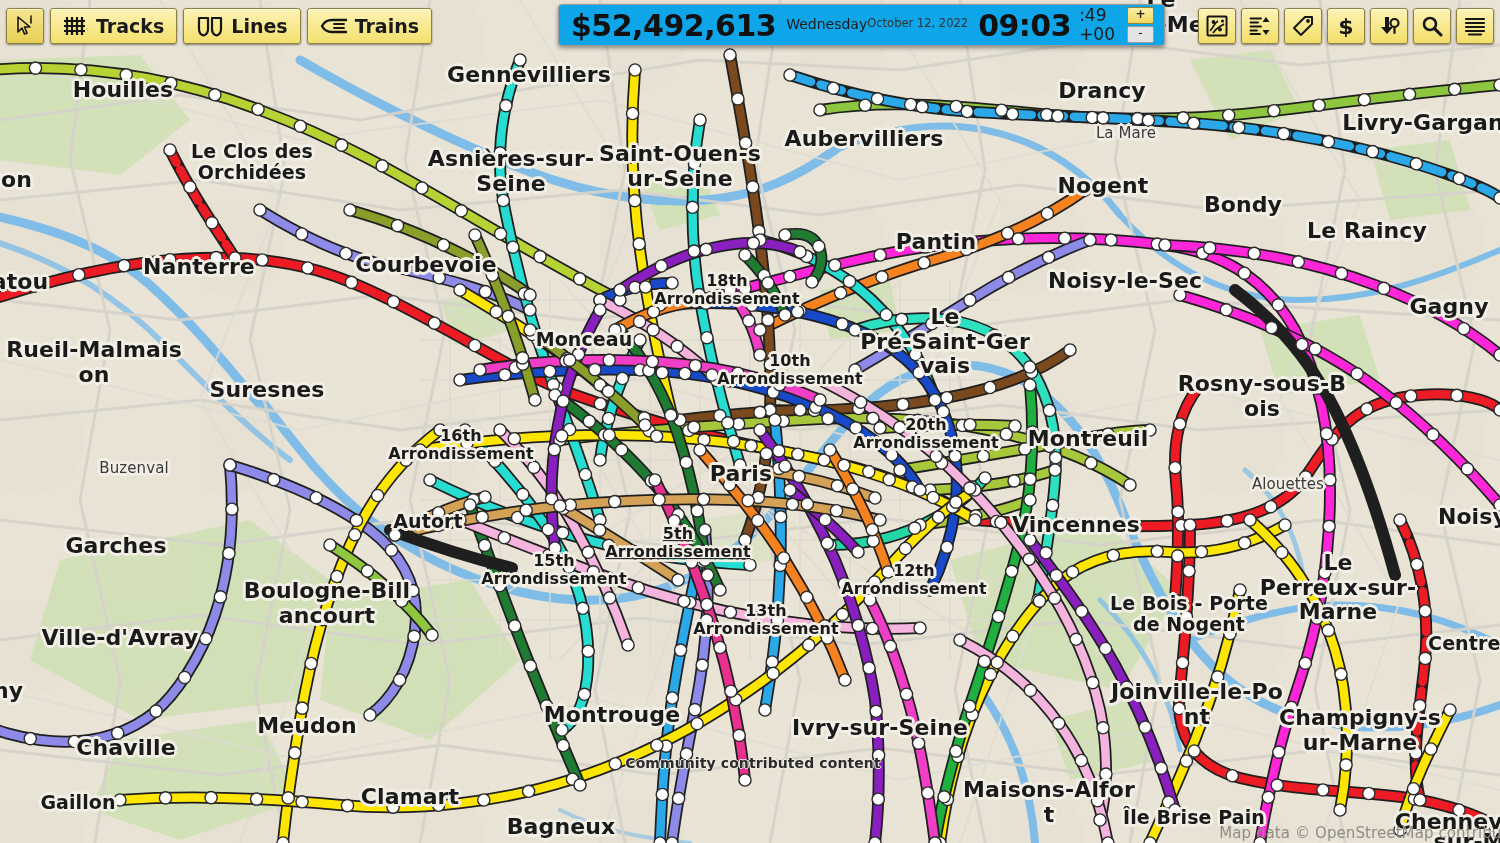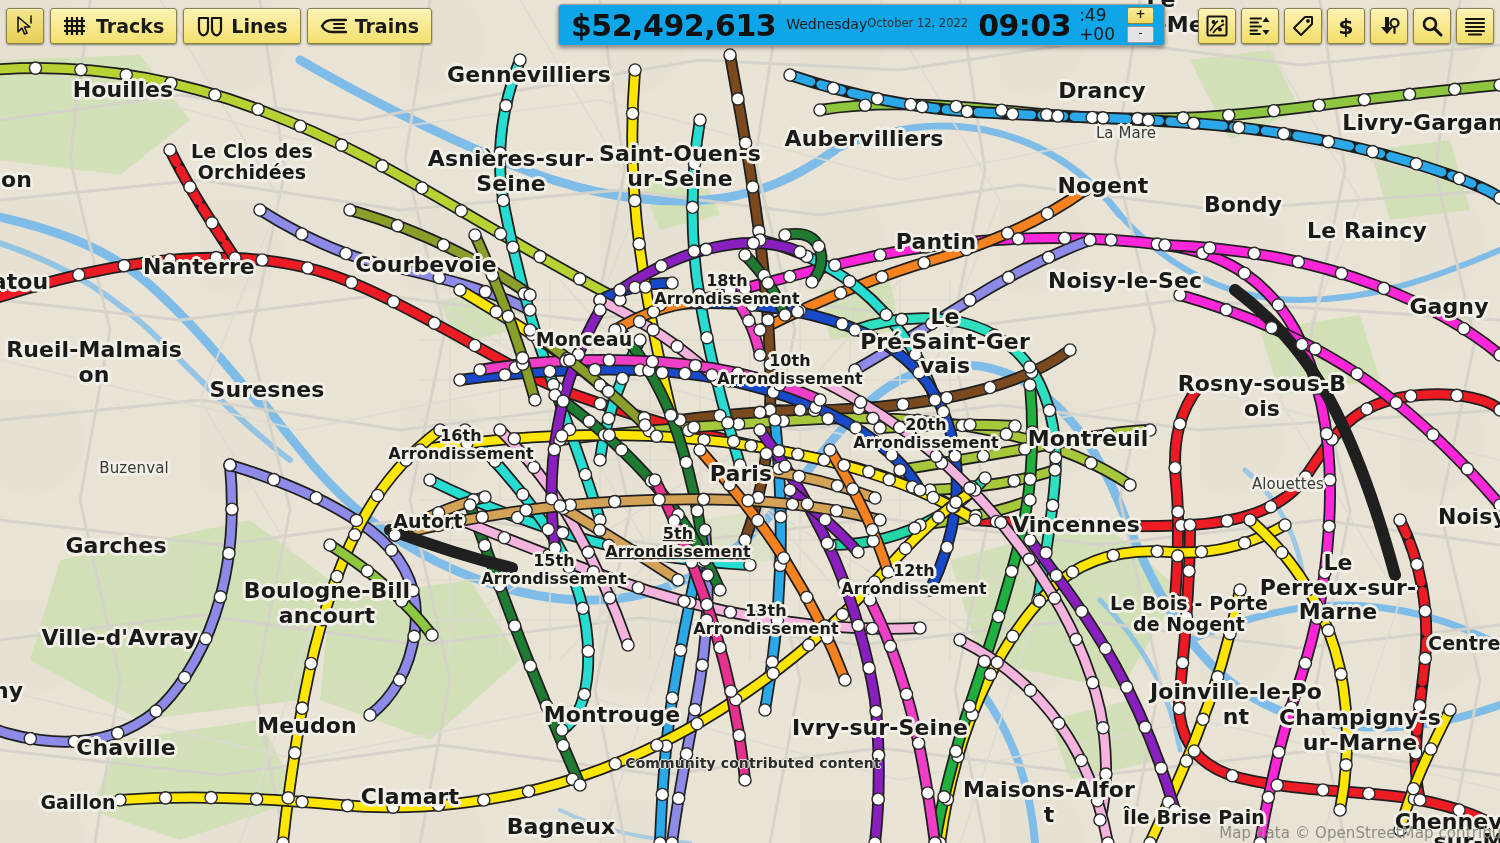--- a/index.html
+++ b/index.html
@@ -1292,21 +1292,21 @@
 Marne</div>
         <div class="lbl city" style="left: 327px; top: 604px;">Boulogne-Bill
 ancourt</div>
         <div class="lbl town" style="left: 1189px; top: 614px;">Le Bois - Porte
 de Nogent</div>
         <div class="lbl arr" style="left: 766px; top: 620px;">13th
 Arrondissement</div>
         <div class="lbl town" style="left: 1475px; top: 644px;">Centre V</div>
         <div class="lbl city" style="left: 120px; top: 638px;">Ville-d'Avray</div>
         <div class="lbl city" style="left: 8px; top: 691px;">ny</div>
-        <div class="lbl city" style="left: 1236px; top: 705px;">Joinville-le-Po
+        <div class="lbl city" style="left: 1197px; top: 705px;">Joinville-le-Po
 nt</div>
         <div class="lbl city" style="left: 612px; top: 715px;">Montrouge</div>
         <div class="lbl city" style="left: 880px; top: 728px;">Ivry-sur-Seine</div>
         <div class="lbl city" style="left: 1360px; top: 731px;">Champigny-s
 ur-Marne</div>
         <div class="lbl city" style="left: 307px; top: 726px;">Meudon</div>
         <div class="lbl city" style="left: 126px; top: 748px;">Chaville</div>
         <div class="lbl city" style="left: 410px; top: 797px;">Clamart</div>
         <div class="lbl town" style="left: 78px; top: 803px;">Gaillon</div>
         <div class="lbl city" style="left: 1049px; top: 803px;">Maisons-Alfor

